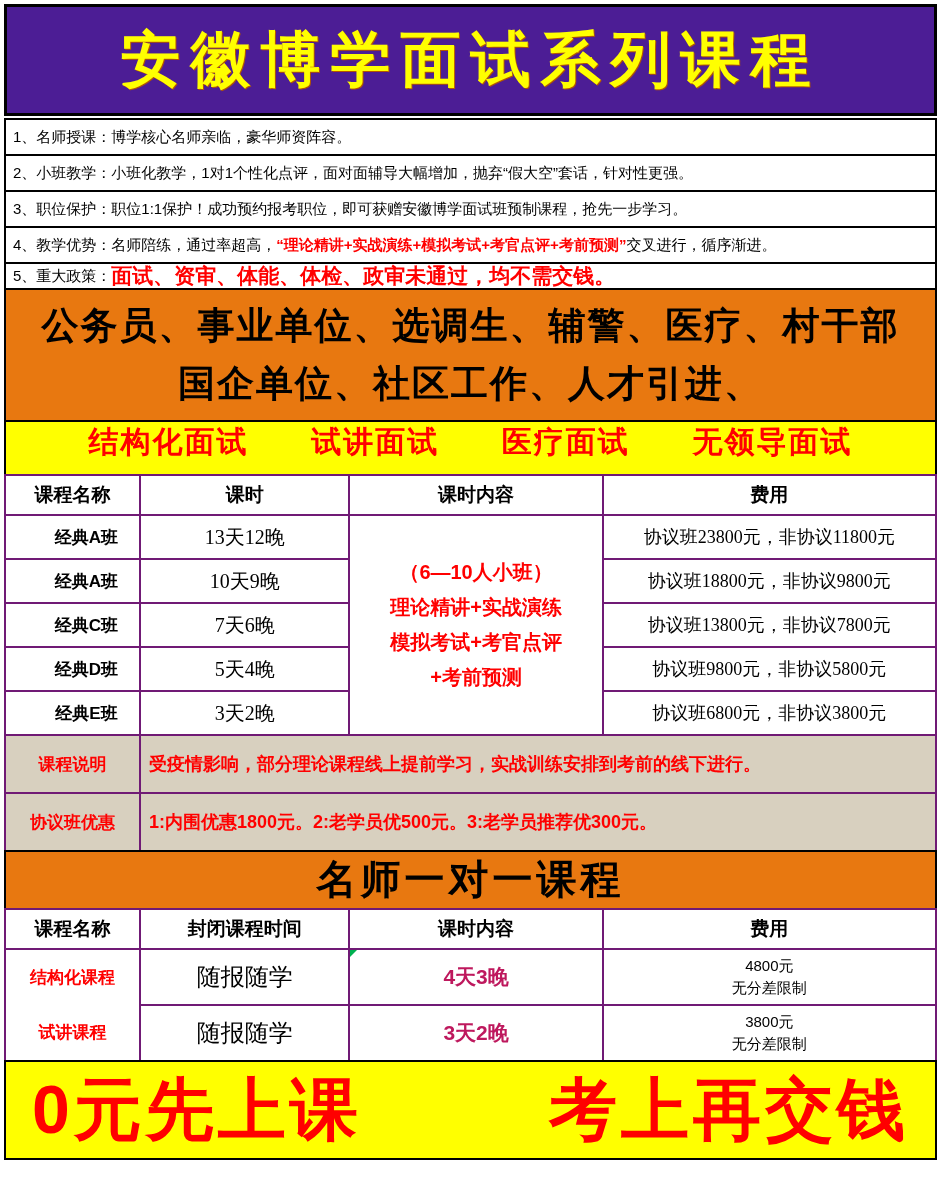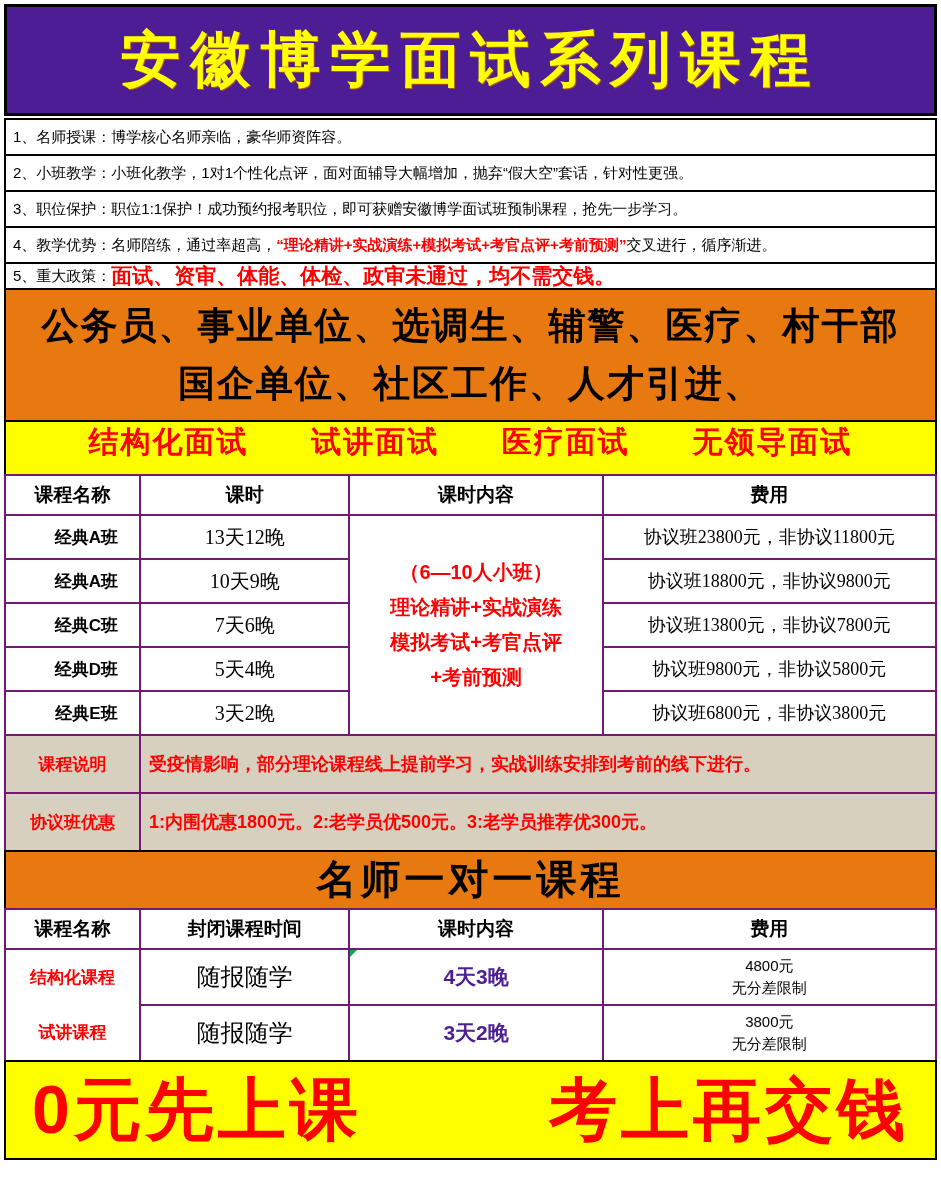--- a/index.html
+++ b/index.html
@@ -43,21 +43,21 @@
 
   
   .section-header{height:60px;background:#e87810;display:flex;align-items:flex-start;justify-content:center;}
   .section-header .stitle{font-size:40px;font-weight:900;color:#000;letter-spacing:4px;}
   .one-table th{height:40px;font-size:19px;font-weight:bold;}
   .one-table td{height:55px;}
   .one-table .merged-names{padding:0;}
   .merged-names .names-wrap{display:flex;flex-direction:column;justify-content:space-around;height:110px;}
   .merged-names .nm{color:#ff0000;font-weight:bold;font-size:17px;}
   .cell-time{font-size:24px;}
-  .cell-red-hours{color:#4c1d95;font-weight:bold;font-size:21px;position:relative;}
+  .cell-red-hours{color:#be185d;font-weight:bold;font-size:21px;position:relative;}
   .comment-marker{position:absolute;top:0;left:0;width:0;height:0;border-top:7px solid #00b050;border-right:7px solid transparent;}
   .fee-two-line{font-size:15px;line-height:1.45;}
 
   
   .bottom-banner{height:100px;background:#ffff00;display:flex;align-items:center;justify-content:space-between;padding:0 26px;}
   .bottom-banner .slogan{color:#ff0000;font-size:68px;font-weight:900;letter-spacing:4px;white-space:nowrap;}
 </style>
 </head>
 <body>
 

